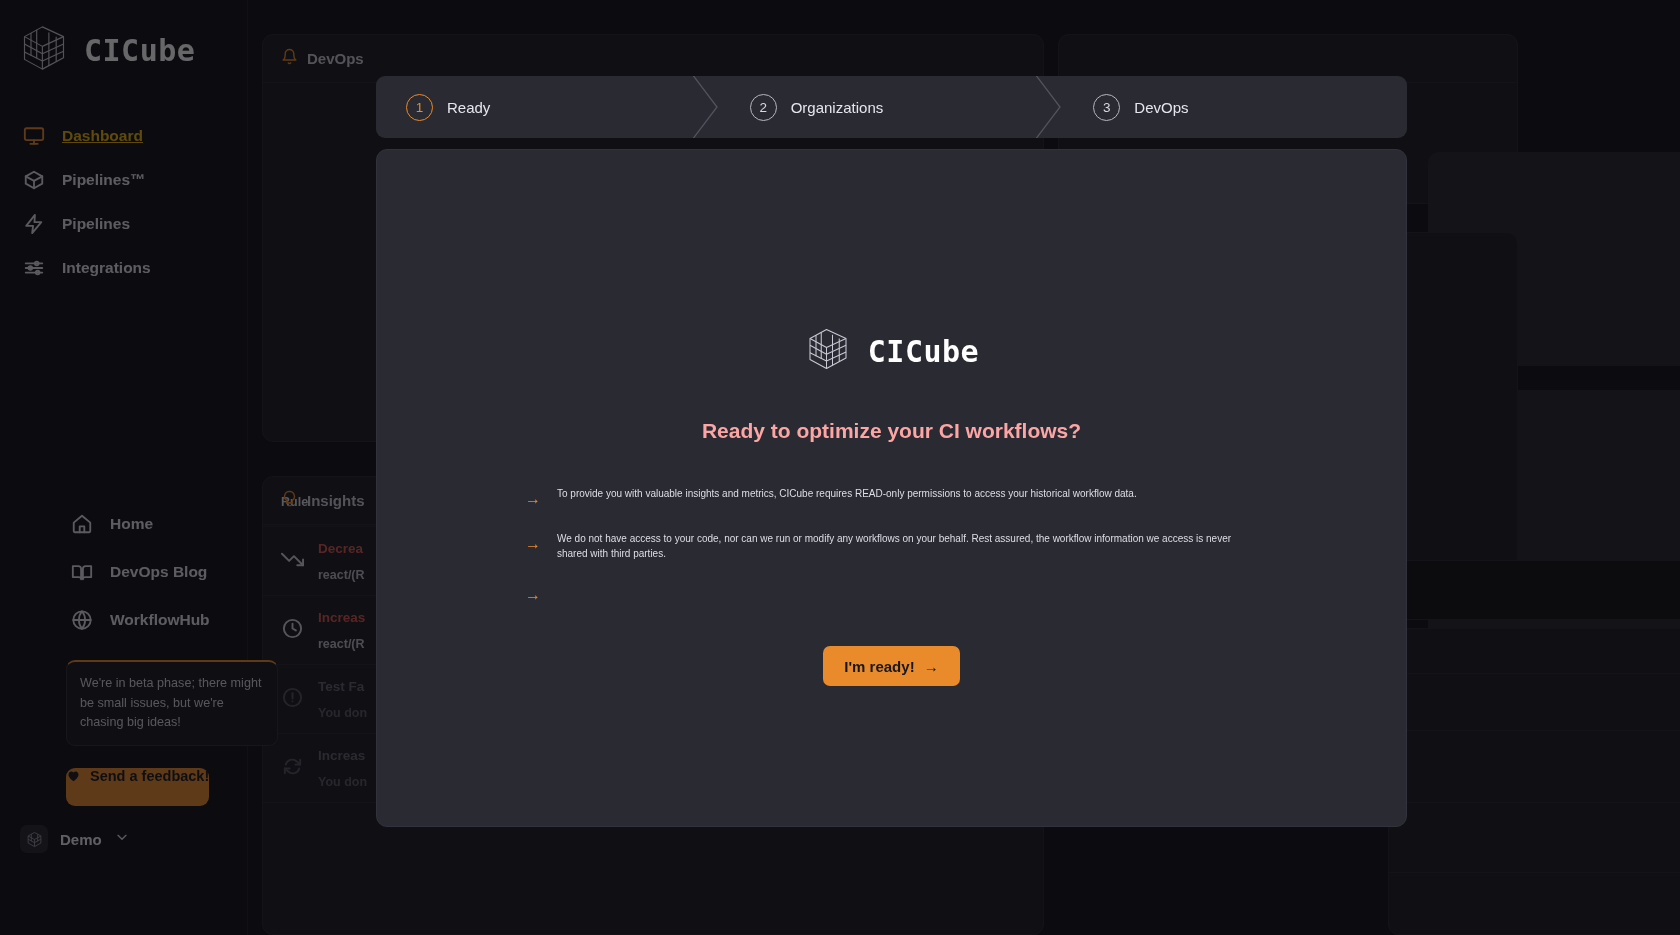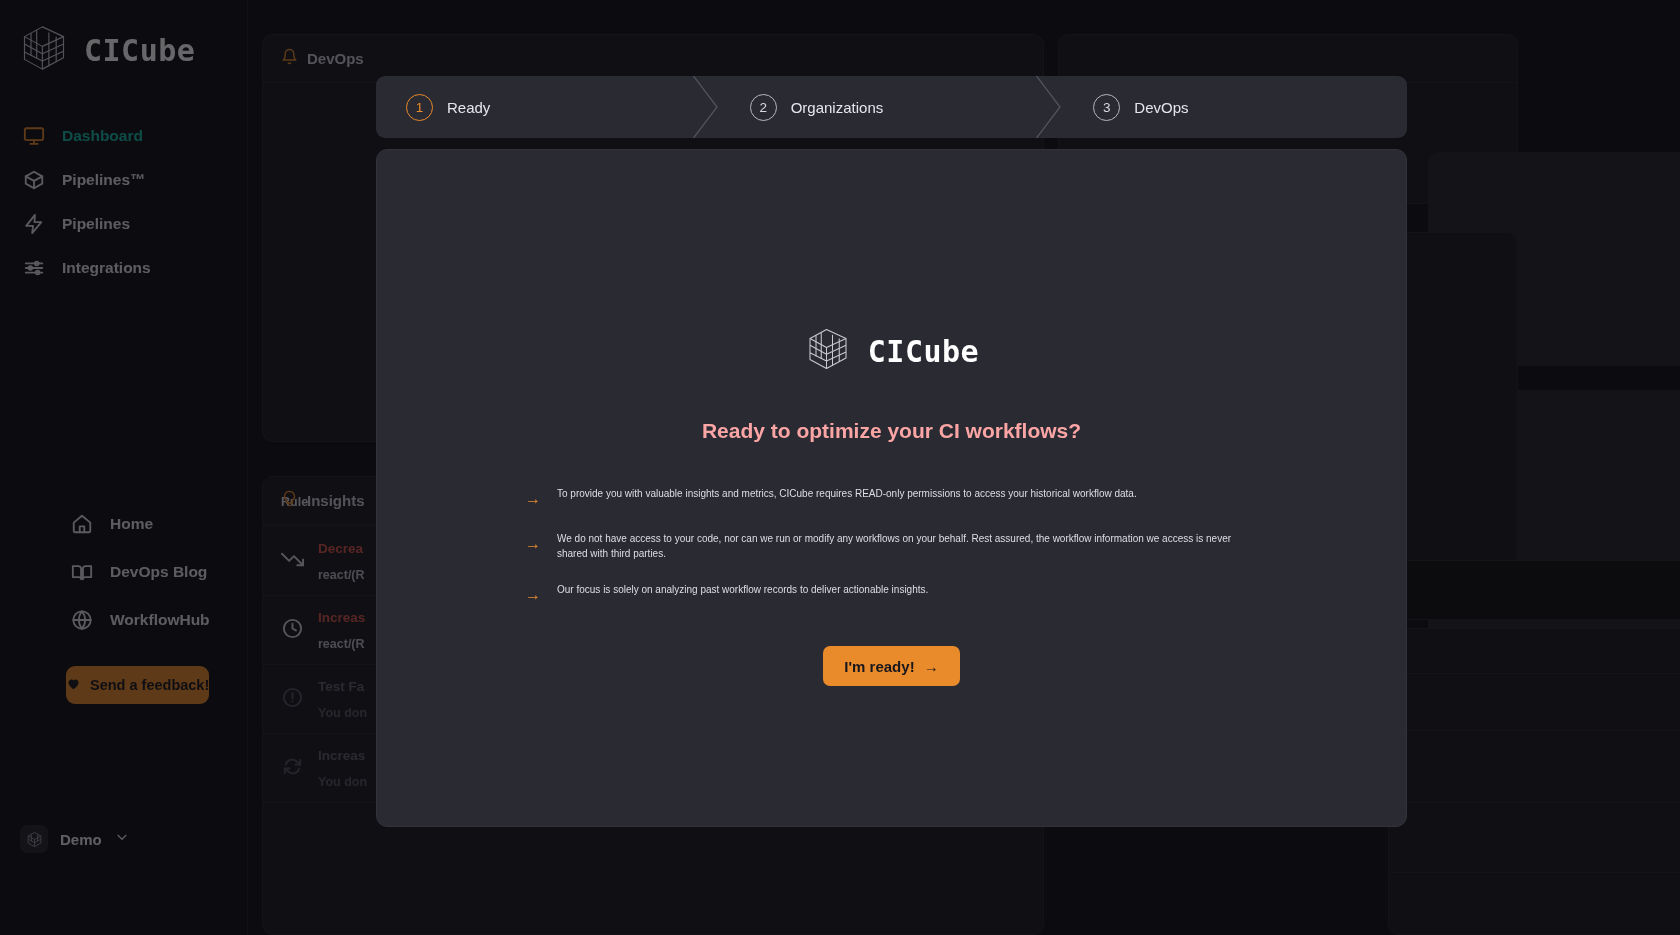--- a/index.html
+++ b/index.html
@@ -23,41 +23,41 @@
   .brand-name {
     font-family: "DejaVu Sans Mono", monospace;
     font-size: 30px; font-weight: bold; color: #ffffff; letter-spacing: .5px;
   }
   .nav-main { margin-top: 36px; }
   .nav-item {
     display: flex; align-items: center; gap: 17px;
     padding: 11px 0 11px 23px; cursor: pointer;
   }
   .nav-item .nav-label { font-size: 15.5px; font-weight: bold; color: #e4e4ea; }
-  .nav-item.active .nav-label { color: #14b8a6; }
+  .nav-item.active .nav-label { color: #eab308; text-decoration: underline; }
   .nav-icon { width: 22px; height: 22px; display: block; flex: 0 0 22px; }
 
   .nav-bottom { position: absolute; left: 0; top: 500px; width: 248px; margin-left: 48px; }
   .nav-bottom .nav-item { padding: 13px 0 13px 23px; }
 
   .beta-card {
     margin: 16px 18px 0 18px;
     border: 1px solid #2c2c34;
     border-top: 2px solid #e98a2b;
     border-radius: 9px;
     background: #17171d;
     padding: 12px 13px;
   }
   .beta-card p { font-size: 12.6px; line-height: 1.55; color: #d3d3dc; }
 
   .feedback-btn {
     margin: 22px 18px 0 18px;
     height: 38px; border-radius: 9px;
     background: #e98a2b; color: #17171d;
-    display: flex; align-items: center; justify-content: center; gap: 9px;
+    display: flex; justify-content: center; gap: 9px;
     font-size: 14.5px; font-weight: bold; cursor: pointer; border: none;
   }
   .org-row {
     position: absolute; left: 20px; bottom: 82px;
     display: flex; align-items: center; gap: 12px; cursor: pointer;
   }
   .org-avatar {
     width: 28px; height: 28px; border-radius: 7px; background: #22222a;
     display: flex; align-items: center; justify-content: center;
   }
@@ -338,20 +338,23 @@
         <span class="nav-icon">
           <svg width="22" height="22" viewBox="0 0 24 24" fill="none" stroke="#dcdce4" stroke-width="2" stroke-linecap="round" stroke-linejoin="round">
             <circle cx="12" cy="12" r="9.5"></circle>
               <line x1="2.5" y1="12" x2="21.5" y2="12"></line>
             <path d="M12 2.5a15 15 0 0 1 0 19 15 15 0 0 1 0-19z"></path>
           </svg>
         </span>
         <span class="nav-label">WorkflowHub</span>
       </div>
 
+      <div class="beta-card">
+        <p>We're in beta phase; there might be small issues, but we're chasing big ideas!</p>
+      </div>
 
       <button class="feedback-btn">
         <span>
           <svg width="15" height="15" viewBox="0 0 24 24" fill="#17171d">
             <path d="M12 21s-8-5.2-8-10.3A4.7 4.7 0 0 1 12 7a4.7 4.7 0 0 1 8 3.7C20 15.8 12 21 12 21z"></path>
           </svg>
         </span>
         <span>Send a feedback!</span>
       </button>
     </div>
@@ -429,21 +432,20 @@
         <div class="bullet">
           <span class="bullet-arrow">→</span>
           <span class="bullet-text">To provide you with valuable insights and metrics, CICube requires READ-only permissions to access your historical workflow data.</span>
         </div>
         <div class="bullet">
           <span class="bullet-arrow">→</span>
           <span class="bullet-text">We do not have access to your code, nor can we run or modify any workflows on your behalf. Rest assured, the workflow information we access is never shared with third parties.</span>
         </div>
         <div class="bullet">
           <span class="bullet-arrow">→</span>
-          <span class="bullet-text">Our focus is solely on analyzing past workflow records to deliver actionable insights.</span>
         </div>
       </div>
 
       <button class="ready-btn">
         <span>I'm ready!</span>
         <span>→</span>
       </button>
     </div>
   </div>
 

